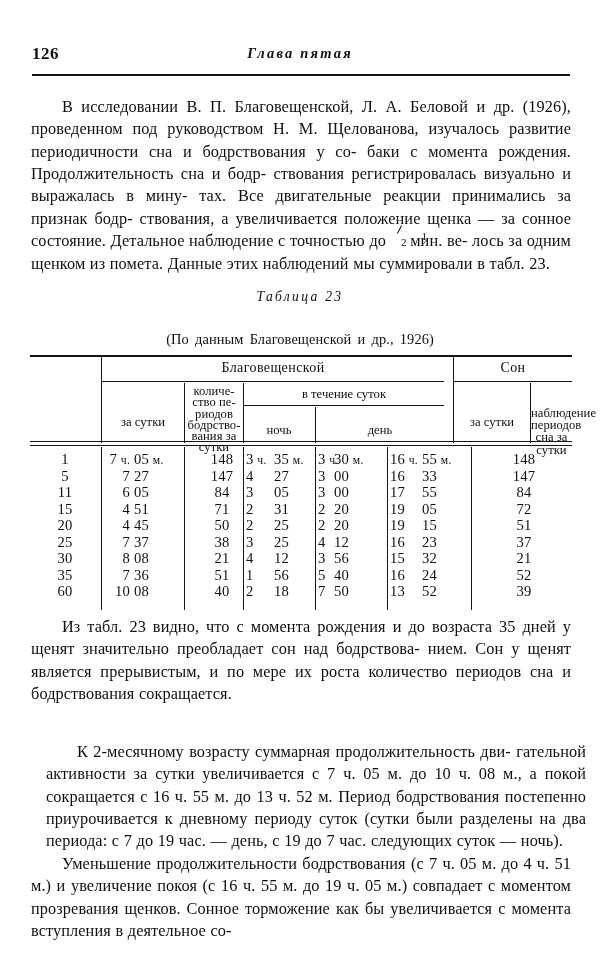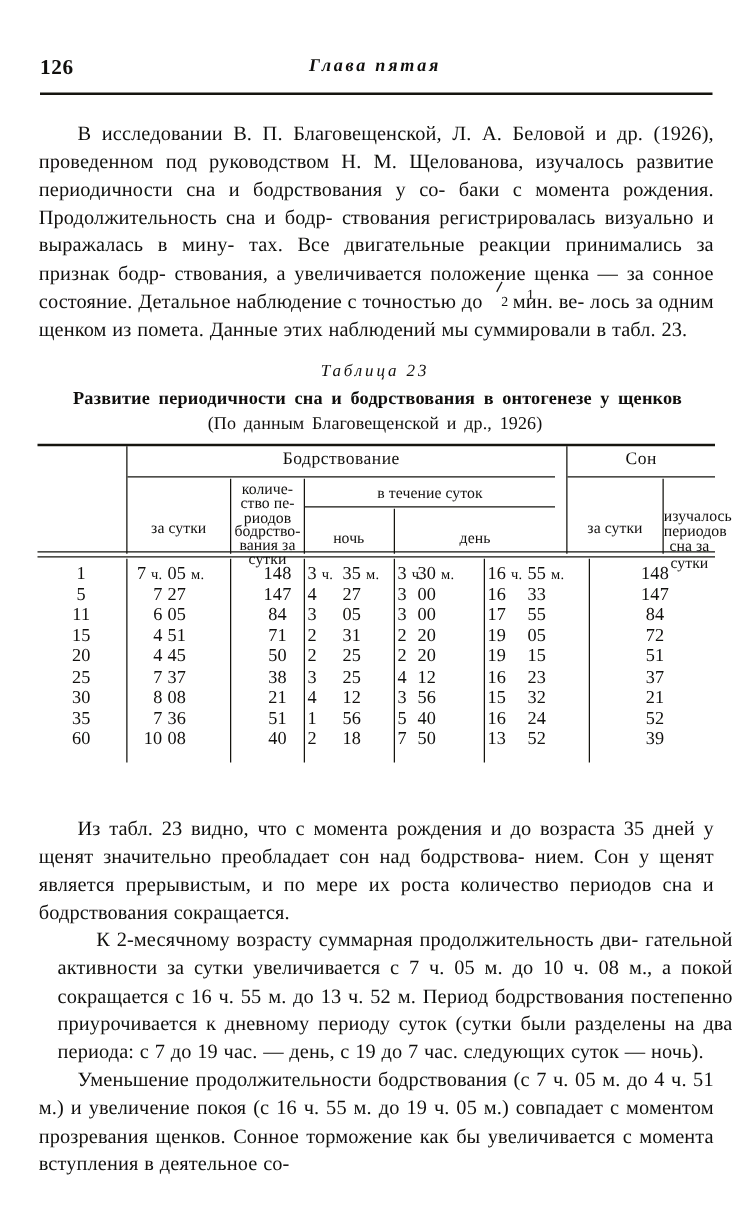--- a/index.html
+++ b/index.html
@@ -225,21 +225,20 @@
       <span>ствования регистрировалась визуально и выражалась в мину-</span>
       <span>тах. Все двигательные реакции принимались за признак бодр-</span>
       <span>ствования, а увеличивается положение щенка — за сонное</span>
       <span>состояние. Детальное наблюдение с точностью до </span><span class="frac"><span class="num">1</span><span class="bar"></span><span class="den">2</span></span><span> мин. ве-</span>
       <span>лось за одним щенком из помета. Данные этих наблюдений мы</span>
       <span>суммировали в табл. 23.</span>
     </p>
   </div>
 
   <div class="tbl-num" style="top:289px;font-style:italic;">Таблица 23</div>
-  <div class="tbl-title" style="top:311px;">Развитие периодичности сна и бодрствования в онтогенезе у щенков</div>
   <div class="tbl-sub" style="top:331px;">(По данным Благовещенской и др.,  1926)</div>
 
   <div class="tbl-wrap">
     <div class="rule-top"></div>
 
     <div class="rule-grp" style="left:72px; width:342px; top:26px;"></div>
     <div class="rule-grp" style="left:424px; width:118px; top:26px;"></div>
     <div class="rule-grp" style="left:214px; width:200px; top:50px;"></div>
 
     <div class="rule-headbottom-a"></div>
@@ -252,21 +251,21 @@
     <div class="vline" style="left:423px; top:2px;  height:86px;"></div>
     <div class="vline" style="left:500px; top:28px; height:60px;"></div>
 
     <div class="vline" style="left:71px;  top:92px; height:163px;"></div>
     <div class="vline" style="left:154px; top:92px; height:163px;"></div>
     <div class="vline" style="left:213px; top:92px; height:163px;"></div>
     <div class="vline" style="left:285px; top:92px; height:163px;"></div>
     <div class="vline" style="left:357px; top:92px; height:163px;"></div>
     <div class="vline" style="left:441px; top:92px; height:163px;"></div>
 
-    <div class="hcell grp" style="left:72px; width:342px; top:6px;">Бодрствование</div>
+    <div class="hcell grp" style="left:72px; width:342px; top:6px;">Благовещенской</div>
     <div class="hcell grp" style="left:424px; width:118px; top:6px;">Сон</div>
 
 
     <div class="hcell" style="left:74px; width:78px; top:60px;">за сутки</div>
 
     <div class="hcell" style="left:156px; width:56px; top:31px; line-height:11.3px;">
       <div>количе-</div>
       <div>ство пе-</div>
       <div>риодов</div>
       <div>бодрство-</div>
@@ -274,21 +273,21 @@
       <div>сутки</div>
     </div>
 
     <div class="hcell" style="left:214px; width:200px; top:32px;">в течение  суток</div>
     <div class="hcell" style="left:214px; width:70px; top:68px;">ночь</div>
     <div class="hcell" style="left:287px; width:126px; top:68px;">день</div>
 
     <div class="hcell" style="left:424px; width:76px; top:60px;">за сутки</div>
 
     <div class="hcell" style="left:501px; width:41px; top:52px; line-height:12.2px;">
-      <div>изучалось</div>
+      <div>наблюдение</div>
       <div>периодов</div>
       <div>сна за сутки</div>
     </div>
 
     <div class="data" id="table-body">
         <div class="drow">
           <div class="dc c-age">1</div>
           <div class="dc c-w-h">7 <span class="unit">ч.</span></div>
           <div class="dc c-w-m">05 <span class="unit">м.</span></div>
           <div class="dc c-w-n">148</div>
@@ -400,21 +399,21 @@
           <div class="dc c-night-m">18</div>
           <div class="dc c-day-h">7</div>
           <div class="dc c-day-m">50</div>
           <div class="dc c-s-h">13</div>
           <div class="dc c-s-m">52</div>
           <div class="dc c-s-n">39</div>
         </div>
       </div>
   </div>
 
-  <div class="body-block" style="top:652px;">
+  <div class="body-block" style="top:616px;">
     <p class="para">
       <span>Из табл. 23 видно, что с момента рождения и до возраста</span>
       <span>35 дней у щенят значительно преобладает сон над бодрствова-</span>
       <span>нием. Сон у щенят является прерывистым, и по мере их роста</span>
       <span>количество периодов сна и бодрствования сокращается.</span>
     </p>
   </div>
 
   <div class="body-block" style="top:741px;margin-left:15px;">
     <p class="para">

